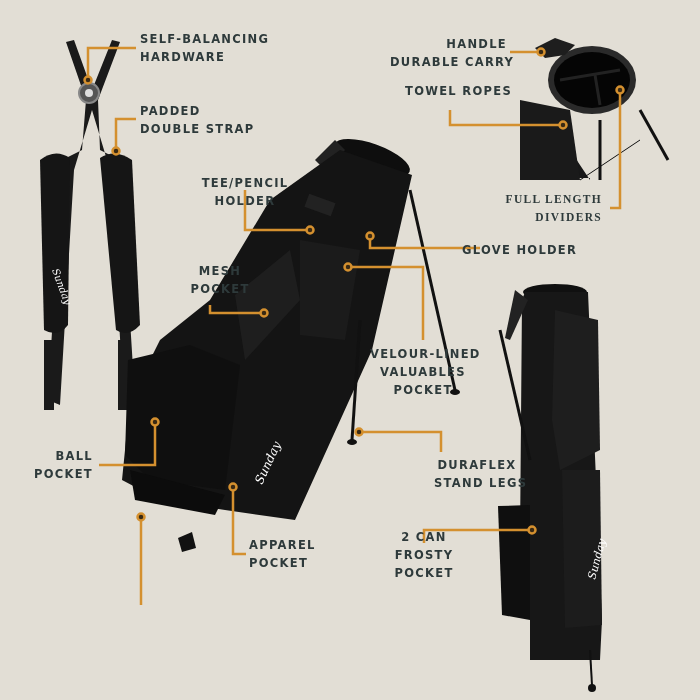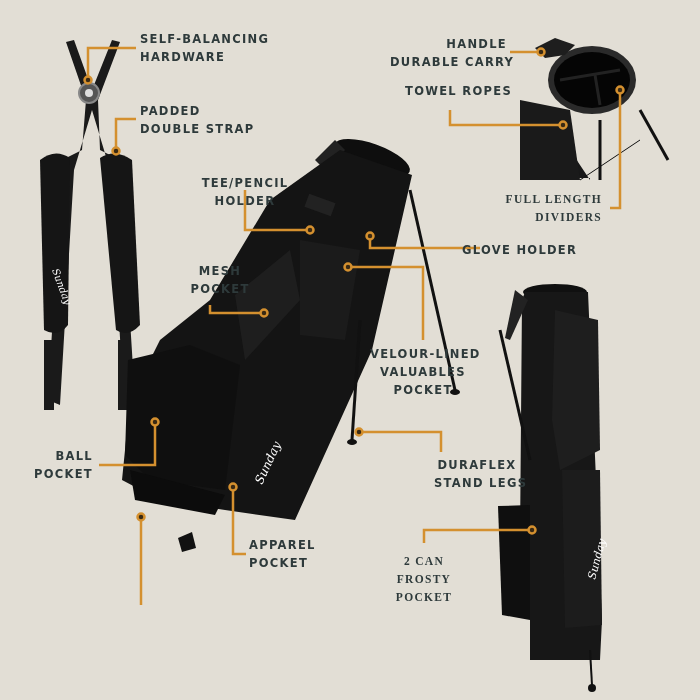--- a/index.html
+++ b/index.html
@@ -147,18 +147,18 @@
   </div>
   <div class="label c" style="left:370px; top:345px; width:106px;">
     <span>VELOUR-LINED</span>
     <span>VALUABLES</span>
     <span>POCKET</span>
   </div>
   <div class="label c" style="left:398px; top:456px; width:86px;margin-left:36px;">
     <span>DURAFLEX</span>
     <span>STAND LEGS</span>
   </div>
-  <div class="label c" style="left:392px; top:552px; width:64px;font-family:Liberation Serif, serif;">
+  <div class="label c" style="left:392px; top:528px; width:64px;">
     <span>2 CAN</span>
     <span>FROSTY</span>
     <span>POCKET</span>
   </div>
 </div>
 
 </body></html>

